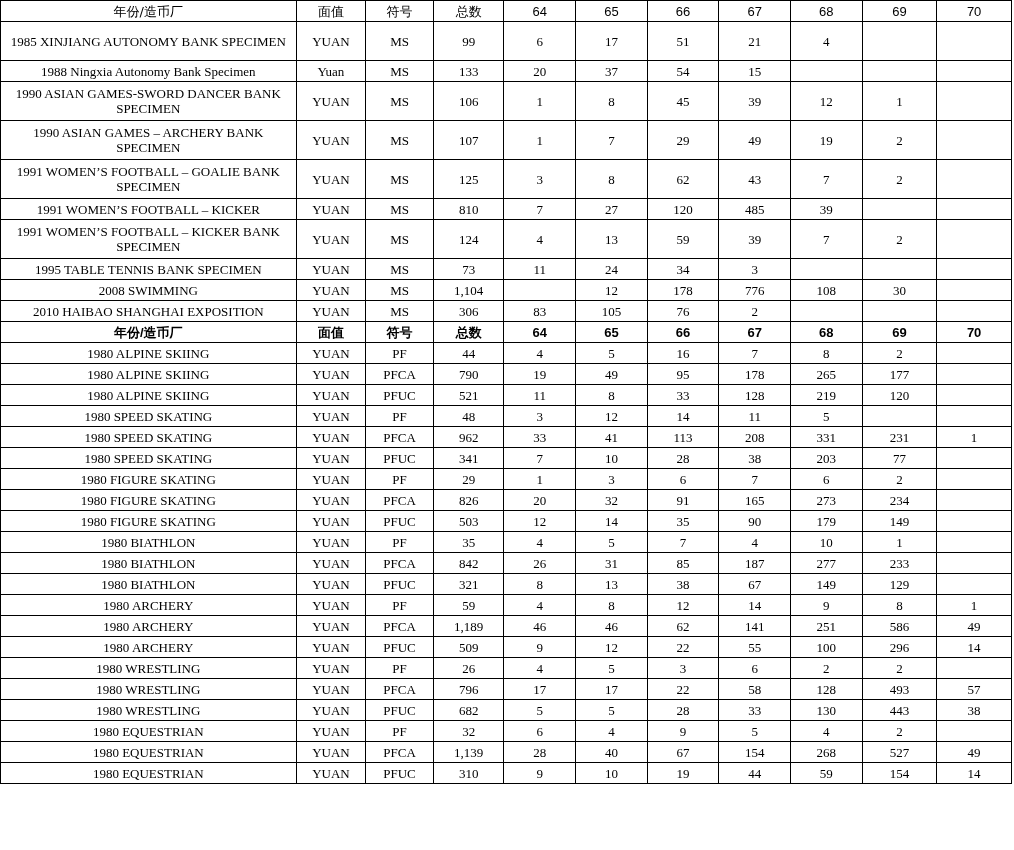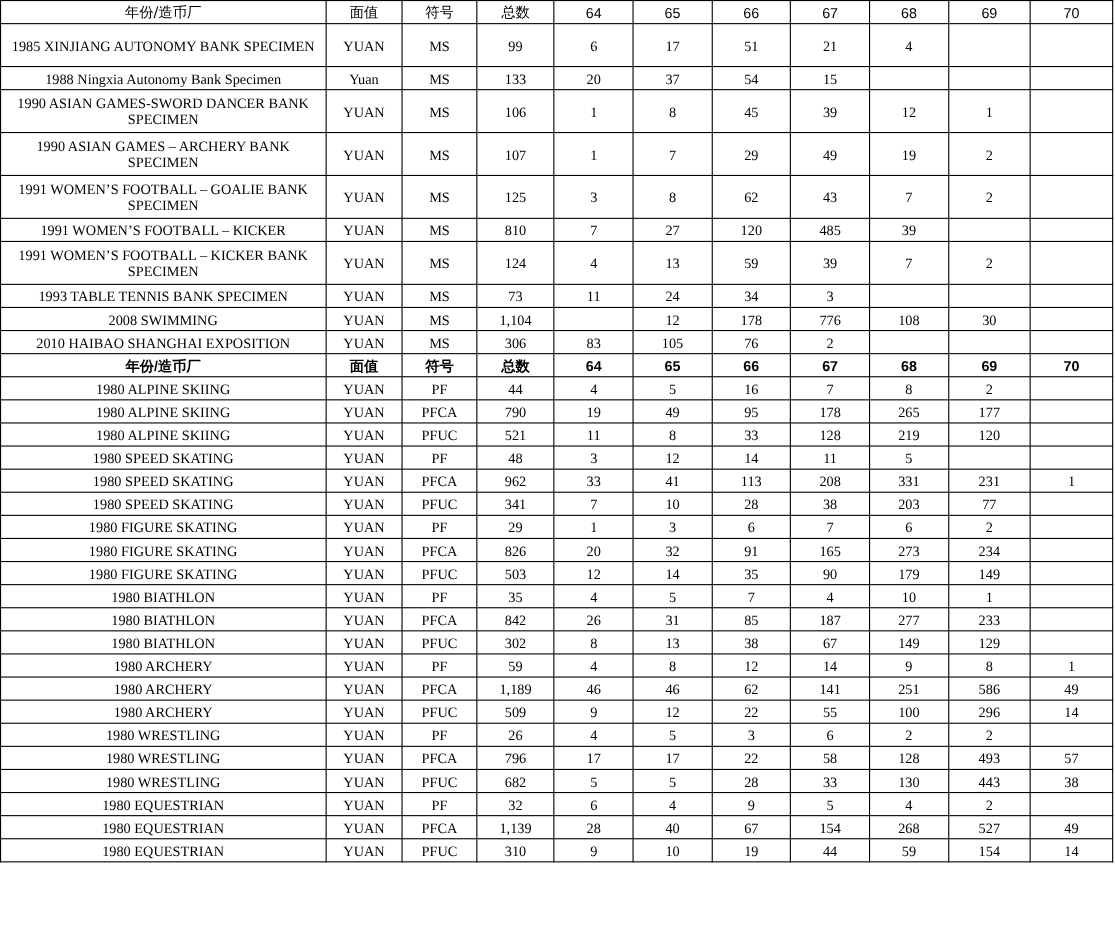--- a/index.html
+++ b/index.html
@@ -174,21 +174,21 @@
           <td>124</td>
           <td>4</td>
           <td>13</td>
           <td>59</td>
           <td>39</td>
           <td>7</td>
           <td>2</td>
           <td></td>
         </tr>
         <tr class="short">
-          <td class="c-desc">1993 TABLE TENNIS BANK SPECIMEN</td>
+          <td class="c-desc">1995 TABLE TENNIS BANK SPECIMEN</td>
           <td>YUAN</td>
           <td>MS</td>
           <td>73</td>
           <td>11</td>
           <td>24</td>
           <td>34</td>
           <td>3</td>
           <td></td>
           <td></td>
           <td></td>
@@ -376,21 +376,21 @@
           <td>85</td>
           <td>187</td>
           <td>277</td>
           <td>233</td>
           <td></td>
         </tr>
         <tr class="short">
           <td class="c-desc">1980 BIATHLON</td>
           <td>YUAN</td>
           <td>PFUC</td>
-          <td>302</td>
+          <td>321</td>
           <td>8</td>
           <td>13</td>
           <td>38</td>
           <td>67</td>
           <td>149</td>
           <td>129</td>
           <td></td>
         </tr>
         <tr class="short">
           <td class="c-desc">1980 ARCHERY</td>

